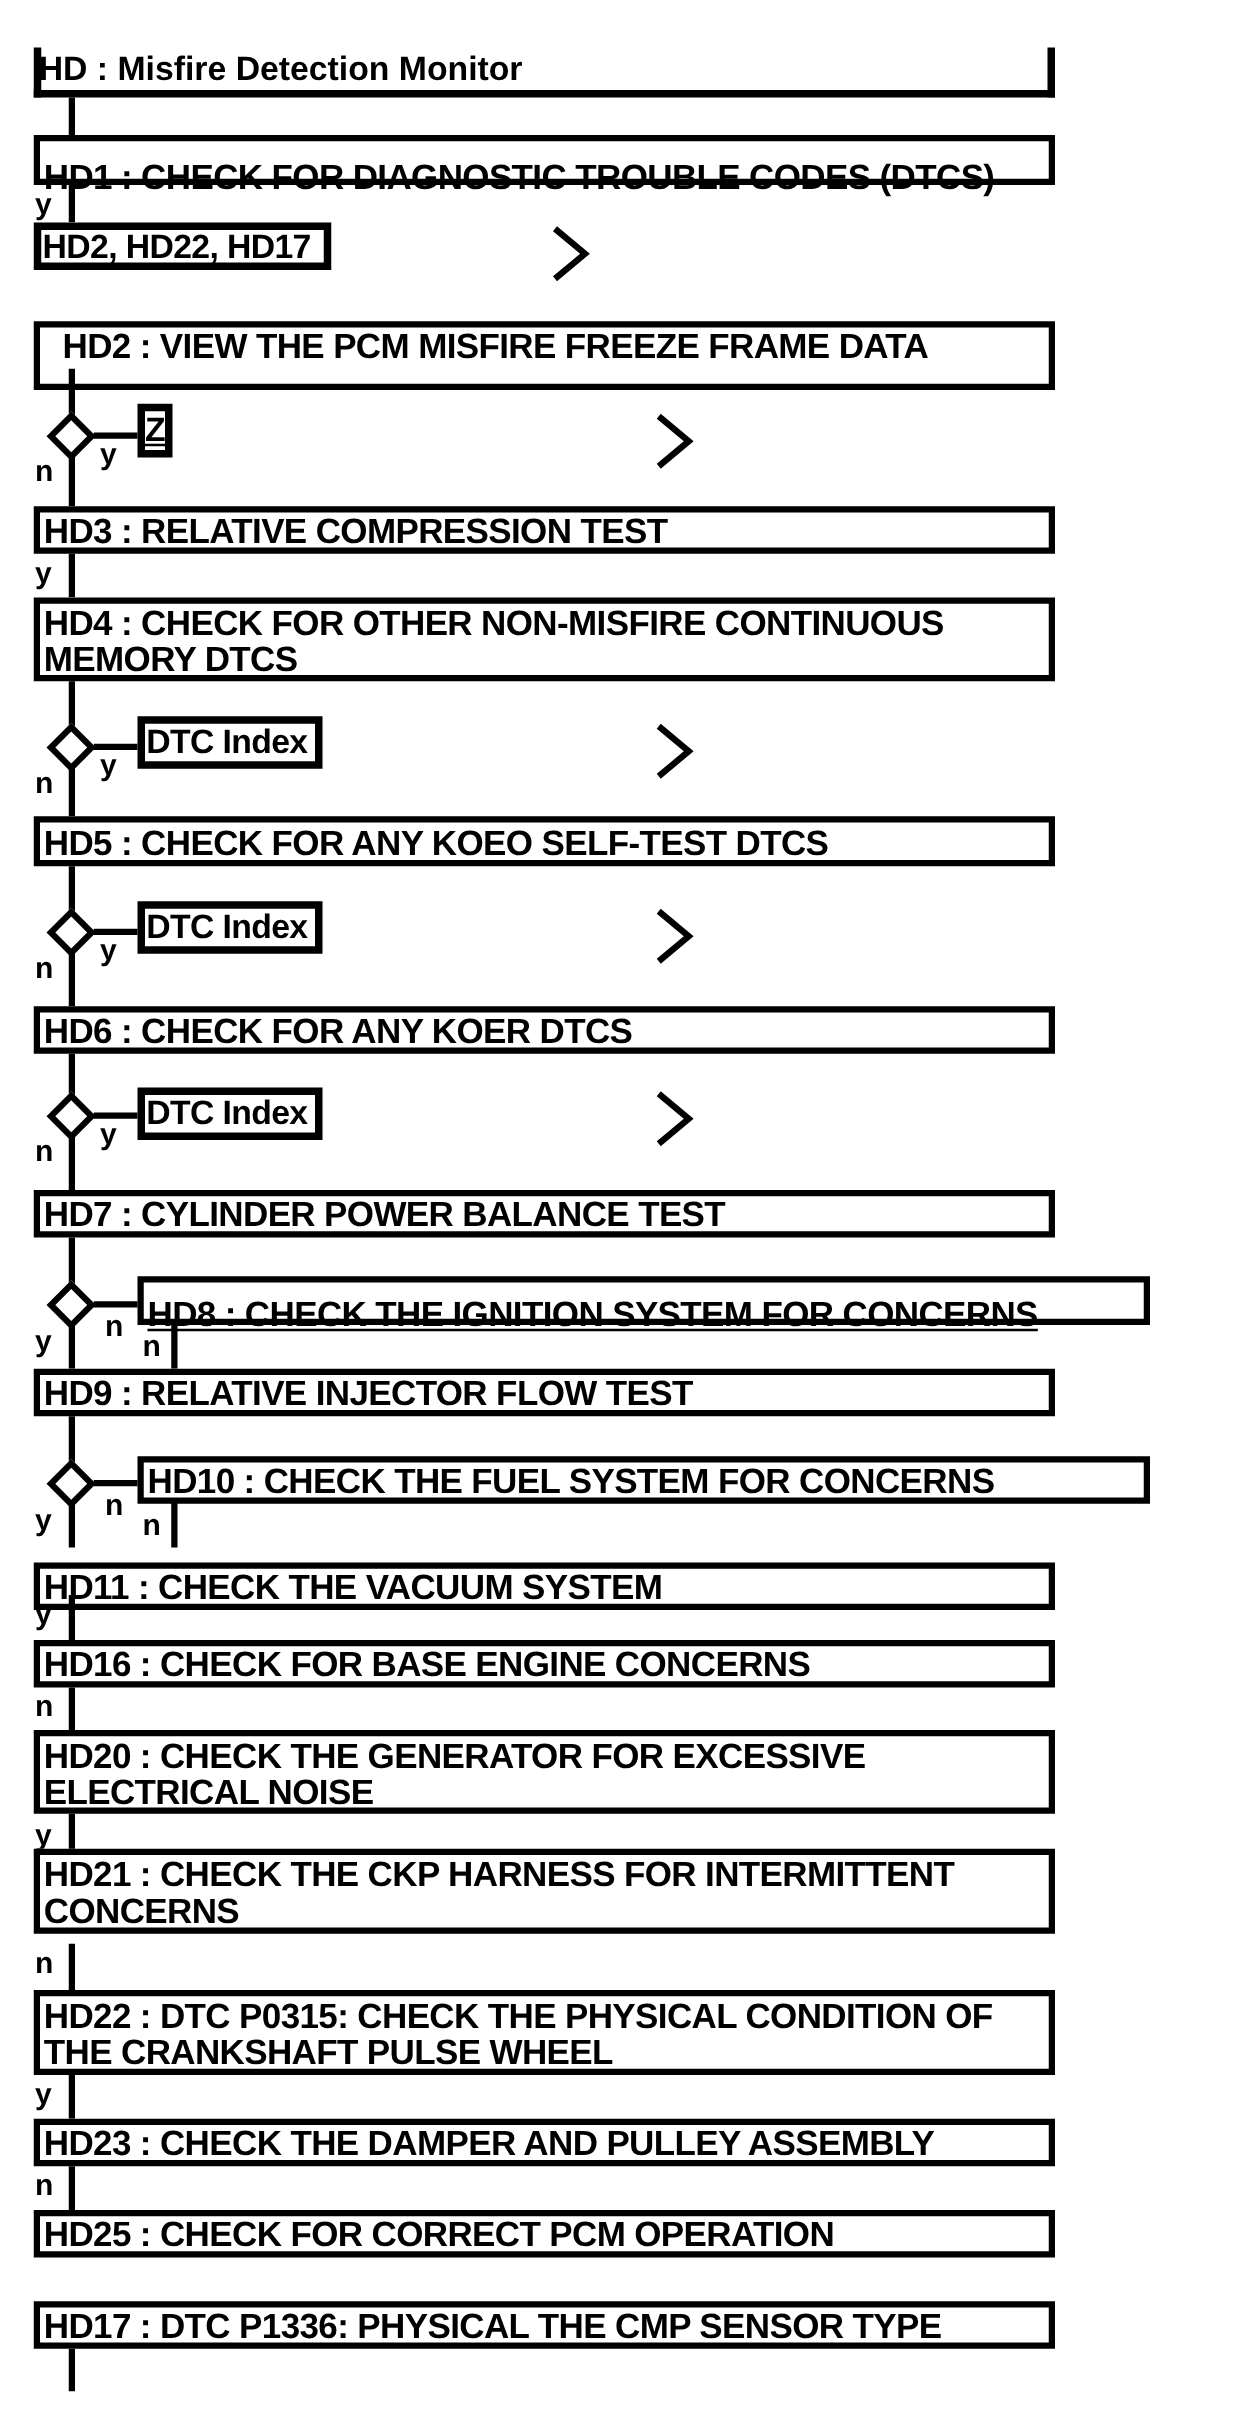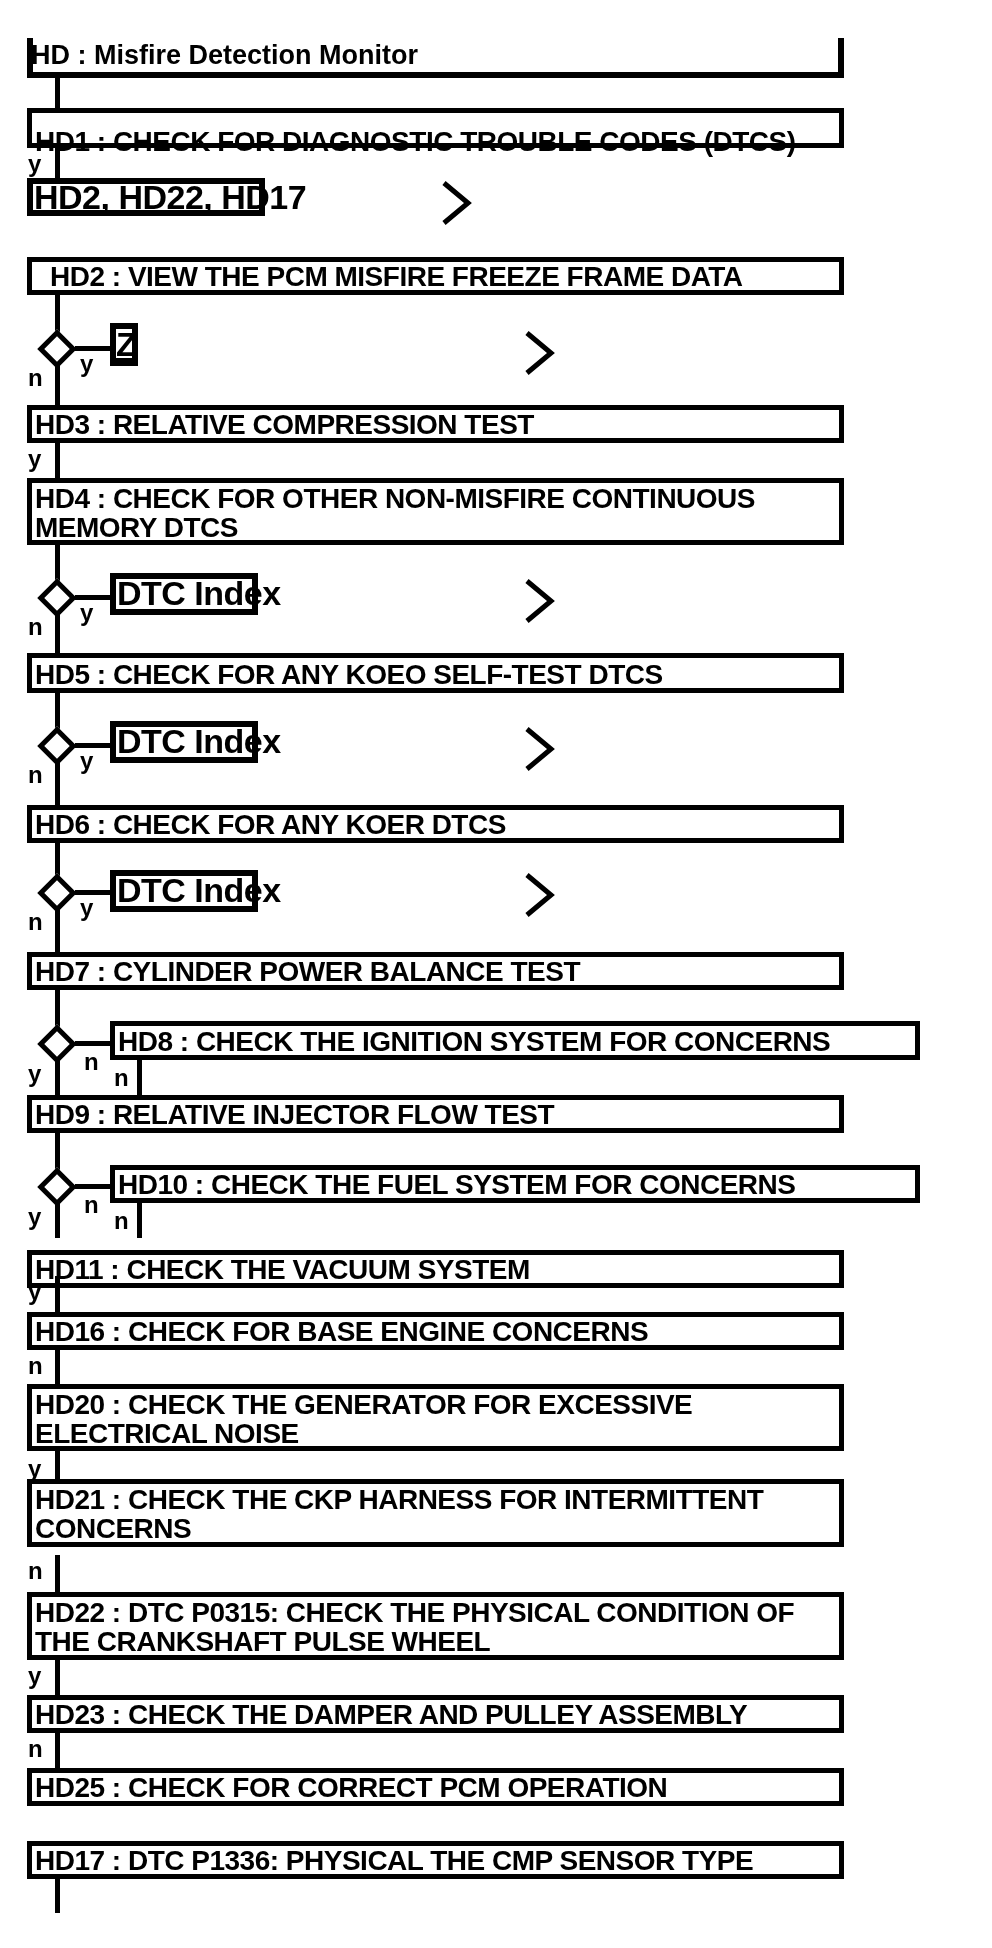--- a/index.html
+++ b/index.html
@@ -6,21 +6,21 @@
   #stage{position:relative;width:992px;height:1948px;background:#ffffff;overflow:hidden;
          font-family:"Liberation Sans",sans-serif;color:#000;}
   .box{position:absolute;left:27px;width:817px;box-sizing:border-box;
        border:5px solid #000;background:#fff;
        font-weight:bold;font-size:28px;line-height:28px;letter-spacing:-0.5px;
        padding:1px 2px 0 3px;}
   .box .ln{display:block;white-space:nowrap;}
   .two{line-height:29px;}
   .wide{left:110px;width:810px;}
   .linkbox{position:absolute;box-sizing:border-box;border:6px solid #000;background:#fff;
-       font-weight:bold;font-size:34px;line-height:27px;letter-spacing:-0.5px;
+       font-weight:bold;font-size:27px;line-height:27px;letter-spacing:-0.5px;
        padding:0 0 0 1px;white-space:nowrap;}
   .vline{position:absolute;left:55px;width:5px;background:#000;}
   .hline{position:absolute;height:5px;background:#000;}
   .diamond{position:absolute;width:28px;height:28px;box-sizing:border-box;
        border:5px solid #000;background:#fff;transform:rotate(45deg);}
   .lbl{position:absolute;font-weight:bold;font-size:24px;line-height:24px;}
   .chev{position:absolute;}
   .ulink{text-decoration:underline;}
 </style>
 </head>
@@ -41,21 +41,21 @@
   <span class="lbl" style="left:28px;top:152px;">y</span>
   <div class="vline" style="top:148px;height:30px;"></div>
 
   <div class="linkbox" style="left:27px;top:178px;width:238px;height:38px;padding-top:0;">
     <span>HD2, HD22, HD17</span>
   </div>
   <svg class="chev" style="left:440px;top:180px;" width="32" height="46" viewBox="0 0 32 46">
     <polyline points="4,3 28,23 4,43" fill="none" stroke="#000" stroke-width="5"></polyline>
   </svg>
 
-  <div class="box" style="top:257px;height:38px;padding-left:18px;">
+  <div class="box" style="top:257px;height:55px;padding-left:18px;">
     <span class="ln">HD2 : VIEW THE PCM MISFIRE FREEZE FRAME DATA</span>
   </div>
   <div class="vline" style="top:295px;height:43px;"></div>
   <div class="diamond" style="left:43px;top:335px;"></div>
   <div class="hline" style="left:75px;top:346px;width:36px;"></div>
   <div class="linkbox" style="left:110px;top:323px;width:28px;height:43px;text-align:center;padding:2px 0 0 0;">
     <span class="ulink">Z</span>
   </div>
   <span class="lbl" style="left:80px;top:352px;">y</span>
   <span class="lbl" style="left:28px;top:366px;">n</span>
@@ -119,21 +119,21 @@
   </svg>
   <div class="vline" style="top:906px;height:46px;"></div>
 
   <div class="box" style="top:952px;height:38px;">
     <span class="ln">HD7 : CYLINDER POWER BALANCE TEST</span>
   </div>
   <div class="vline" style="top:990px;height:43px;"></div>
   <div class="diamond" style="left:43px;top:1030px;"></div>
   <div class="hline" style="left:75px;top:1041px;width:36px;"></div>
 
-  <div class="box wide" style="top:1021px;height:39px;padding-top:2px;">
+  <div class="box wide" style="top:1021px;height:39px;padding-top:12px;text-decoration:underline;">
     <span class="ln">HD8 : CHECK THE IGNITION SYSTEM FOR CONCERNS</span>
   </div>
   <span class="lbl" style="left:84px;top:1050px;">n</span>
   <span class="lbl" style="left:28px;top:1062px;">y</span>
   <span class="lbl" style="left:114px;top:1066px;">n</span>
   <div class="vline" style="left:137px;top:1057px;height:38px;"></div>
   <div class="vline" style="top:1057px;height:38px;"></div>
 
   <div class="box" style="top:1095px;height:38px;">
     <span class="ln">HD9 : RELATIVE INJECTOR FLOW TEST</span>

